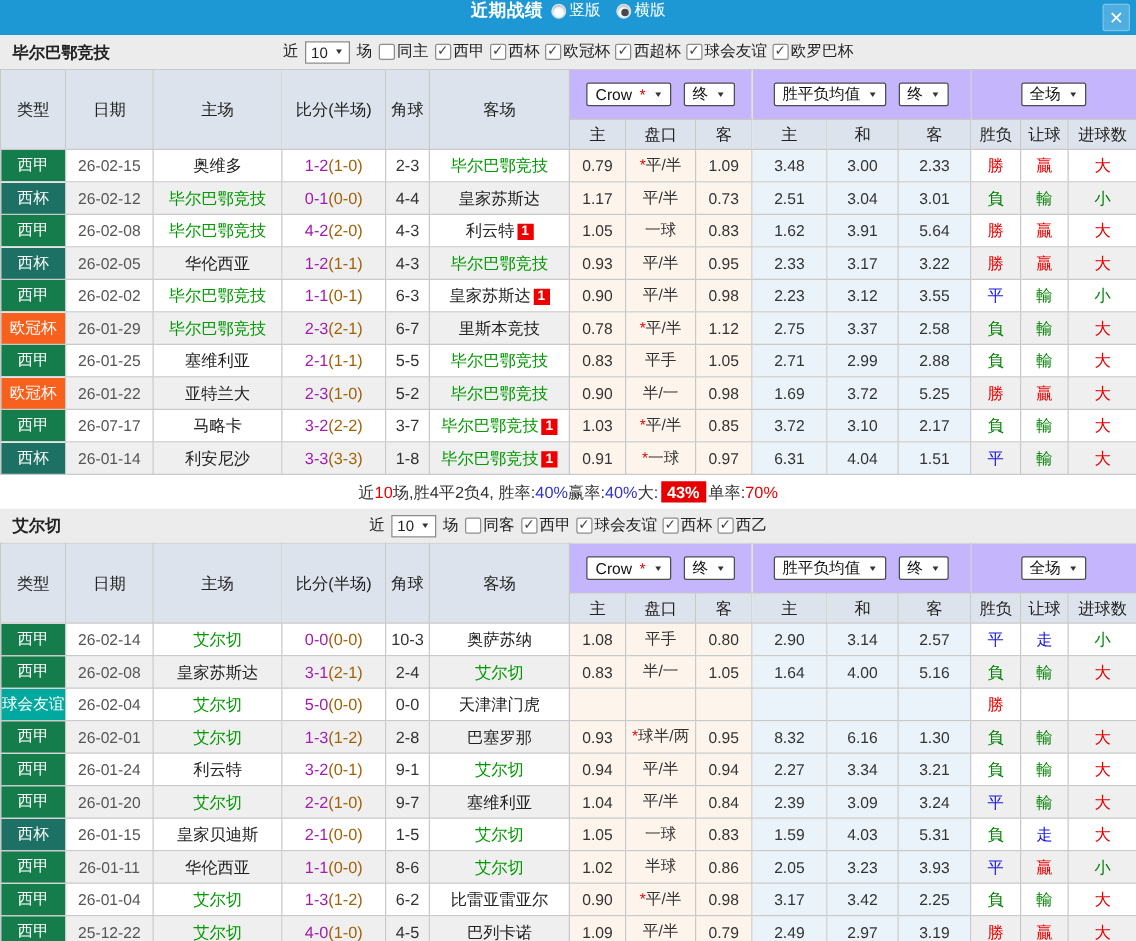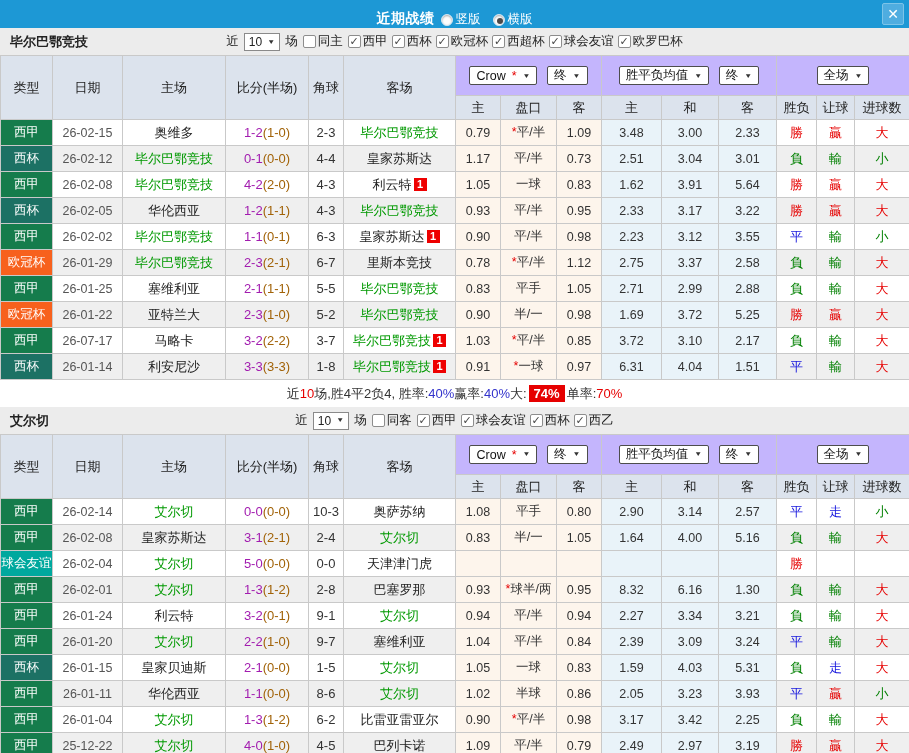--- a/index.html
+++ b/index.html
@@ -5,21 +5,21 @@
   * { box-sizing: border-box; }
   html,body { margin:0; padding:0; }
   body {
     width:909px; height:753px; overflow:hidden; background:#fff;
     font-family:"Liberation Sans","DejaVu Sans",sans-serif;
     -webkit-font-smoothing:antialiased;
   }
   
   .titlebar {
     height:28px; background:#1d98d5; position:relative;
-    display:flex; align-items:flex-end; justify-content:center; color:#fff;
+    display:flex; align-items:flex-start; justify-content:center; color:#fff;
   }
   .title { font-weight:bold; font-size:14px; letter-spacing:.5px; }
   .radio-group { display:flex; align-items:center; gap:12px; margin-left:6px; font-size:12.5px; }
   .radio { display:inline-flex; align-items:center; gap:3px; cursor:pointer; }
   .radio-circle {
     width:12px; height:12px; border-radius:50%; background:#fdfdfd;
     border:1px solid #cfe3ef; box-shadow: inset 0 1px 2px rgba(0,0,0,.35); position:relative;
   }
   .radio-circle.sel::after {
     content:""; position:absolute; left:3px; top:3px; width:6px; height:6px;
@@ -389,21 +389,21 @@
       </tbody>
   </table>
   <div class="summary">
       <span class="sg-k">近</span>
       <span class="sg-r">10</span>
       <span class="sg-k">场,胜4平2负4, 胜率:</span>
       <span class="sg-b">40%</span>
       <span class="sg-k"> 赢率:</span>
       <span class="sg-b">40%</span>
       <span class="sg-k"> 大:</span>
-      <span class="sg-hl">74%</span>
+      <span class="sg-hl">43%</span>
       <span class="sg-k"> 单率:</span>
       <span class="sg-r">70%</span>
     </div>
 </div>
 
 <div>
   <div class="section-bar">
     <span class="team-name">艾尔切</span>
     <span class="filters">
       <span>近</span>

